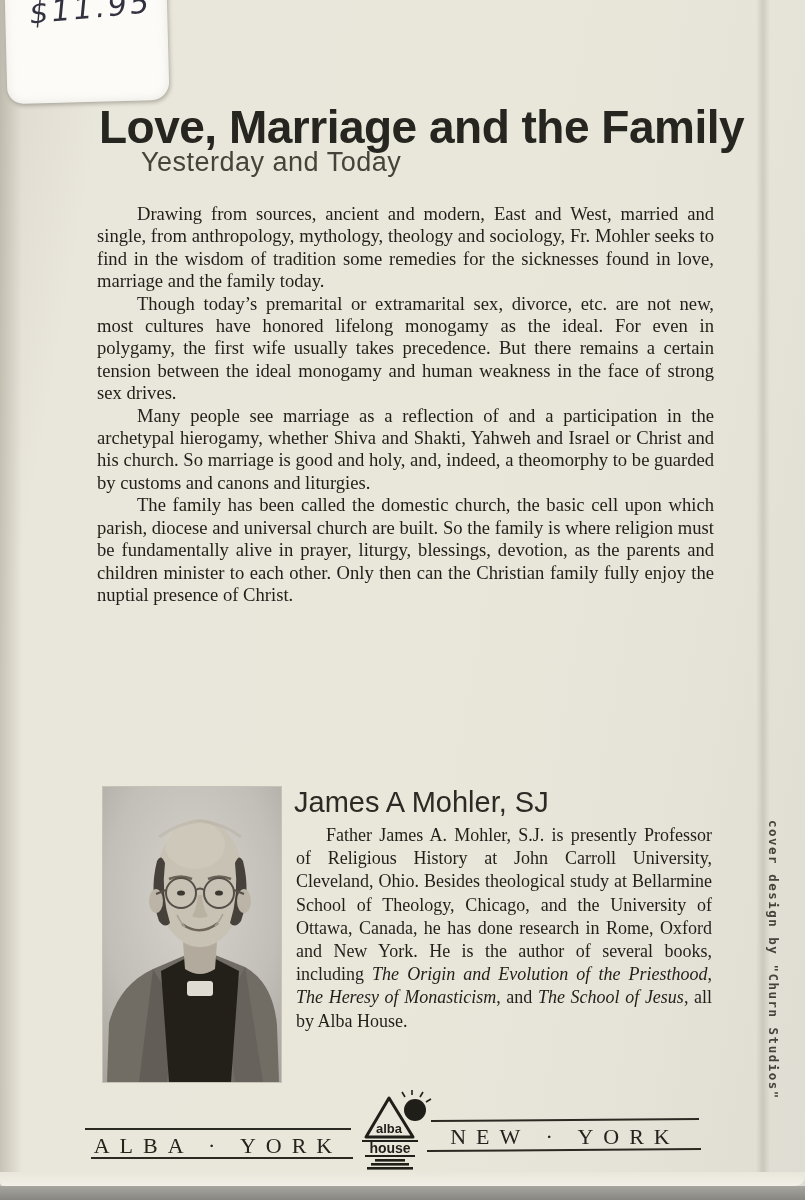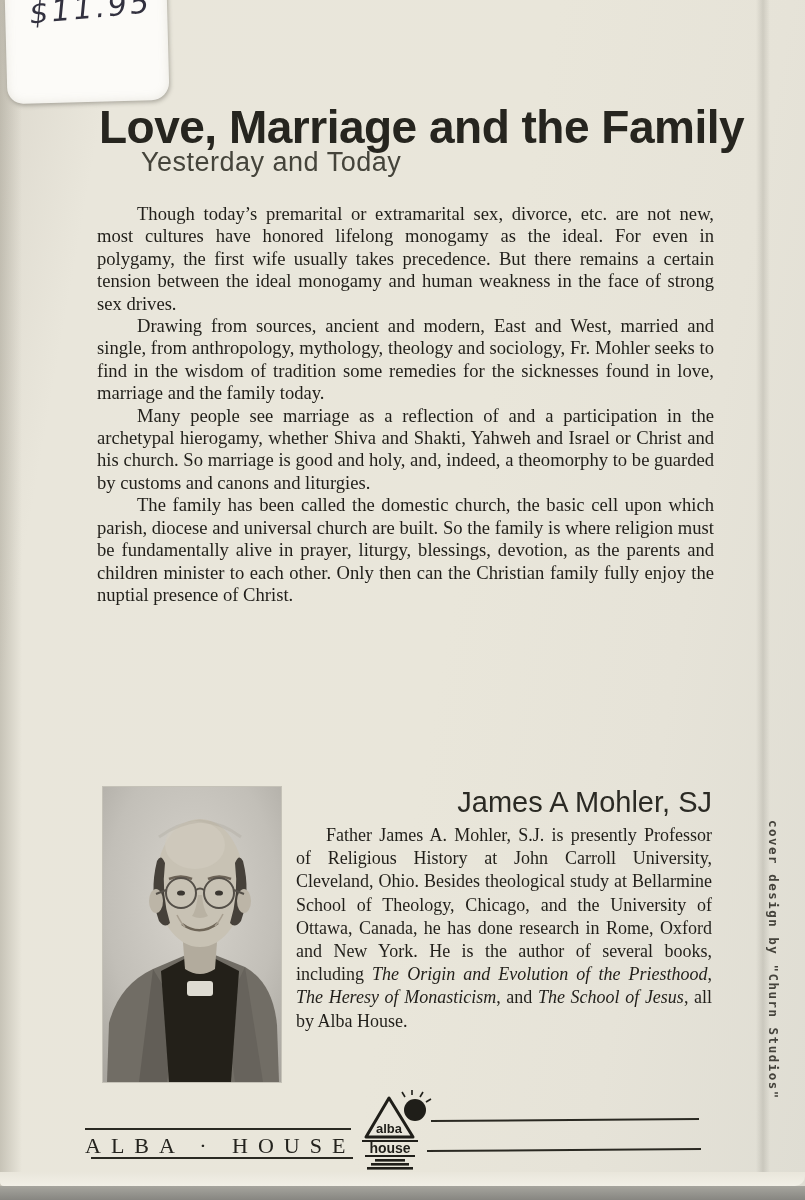--- a/index.html
+++ b/index.html
@@ -66,21 +66,21 @@
     text-align:justify;color:#211f1a;
   }
   .synopsis p{margin:0;text-indent:40px;}
   
   .author-photo{
     position:absolute;left:103px;top:787px;width:178px;height:295px;
     box-shadow:0 0 0 1px rgba(90,88,80,0.25);
   }
   .author-name{
     position:absolute;left:294px;top:786px;width:418px;
-    text-align:right;
+    text-align:left;
     font-family:"Liberation Sans", sans-serif;
     font-weight:400;font-size:29px;letter-spacing:0px;
     color:#2b2a24;white-space:nowrap;
   }
   .author-bio{
     position:absolute;left:296px;top:824px;width:416px;
     font-size:18px;line-height:23.2px;
     text-align:justify;text-indent:30px;
     color:#211f1a;
   }
@@ -131,22 +131,22 @@
   <div class="right-crease"></div>
 
   <div class="sticker">
     <div class="price">$11.95</div>
   </div>
 
   <div class="book-title">Love, Marriage and the Family</div>
   <div class="book-subtitle">Yesterday and Today</div>
 
   <div class="synopsis">
+      <p>Drawing from sources, ancient and modern, East and West, married and single, from anthropology, mythology, theology and sociology, Fr. Mohler seeks to find in the wisdom of tradition some remedies for the sicknesses found in love, marriage and the family today.</p>
       <p>Though today’s premarital or extramarital sex, divorce, etc. are not new, most cultures have honored lifelong monogamy as the ideal. For even in polygamy, the first wife usually takes precedence. But there remains a certain tension between the ideal monogamy and human weakness in the face of strong sex drives.</p>
-      <p>Drawing from sources, ancient and modern, East and West, married and single, from anthropology, mythology, theology and sociology, Fr. Mohler seeks to find in the wisdom of tradition some remedies for the sicknesses found in love, marriage and the family today.</p>
       <p>Many people see marriage as a reflection of and a participation in the archetypal hierogamy, whether Shiva and Shakti, Yahweh and Israel or Christ and his church. So marriage is good and holy, and, indeed, a theomorphy to be guarded by customs and canons and liturgies.</p>
       <p>The family has been called the domestic church, the basic cell upon which parish, diocese and universal church are built. So the family is where religion must be fundamentally alive in prayer, liturgy, blessings, devotion, as the parents and children minister to each other. Only then can the Christian family fully enjoy the nuptial presence of Christ.</p>
     </div>
 
   <svg class="author-photo" viewBox="0 0 178 295" preserveAspectRatio="none">
     <defs>
       <radialGradient id="pbg" cx="50%" cy="38%" r="80%">
         <stop offset="0%" stop-color="#d6d3cc"></stop>
         <stop offset="60%" stop-color="#c2bfb8"></stop>
         <stop offset="100%" stop-color="#a7a49d"></stop>
@@ -193,21 +193,22 @@
   </svg>
 
   <div class="author-name">James A Mohler, SJ</div>
   <div class="author-bio"><span>Father James A. Mohler, S.J. is presently Professor of Religious History at John Carroll University, Cleveland, Ohio. Besides theological study at Bellarmine School of Theology, Chicago, and the University of Ottawa, Canada, he has done research in Rome, Oxford and New York. He is the author of several books, including </span><i>The Origin and Evolution of the Priesthood</i><span>, </span><i>The Heresy of Monasticism</i><span>, and </span><i>The School of Jesus</i><span>, all by Alba House.</span></div>
 
   <div class="rule rule-l-top"></div>
   <div class="rule rule-l-bot"></div>
   <div class="rule rule-r-top"></div>
   <div class="rule rule-r-bot"></div>
 
-  <div class="pub-name pub-left">ALBA · HOUSE</div>
+  <div class="pub-name pub-left">ALBA · YORK</div>
+  <div class="pub-name pub-right">NEW · YORK</div>
 
   <svg class="logo" viewBox="0 0 76 80">
 
     <g stroke="#1f1e19" stroke-width="1.6">
       <line x1="45" y1="7" x2="42" y2="2"></line>
       <line x1="52" y1="5" x2="52" y2="0"></line>
       <line x1="60" y1="7" x2="63" y2="2"></line>
       <line x1="66" y1="12" x2="71" y2="9"></line>
     </g>
 

